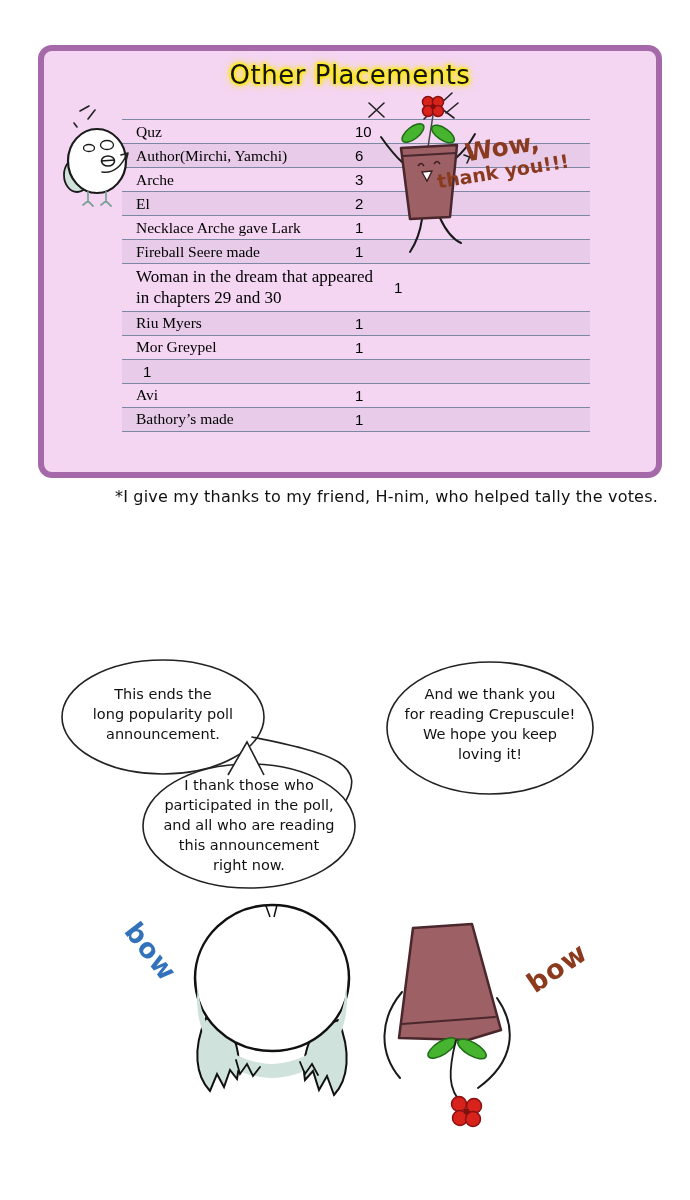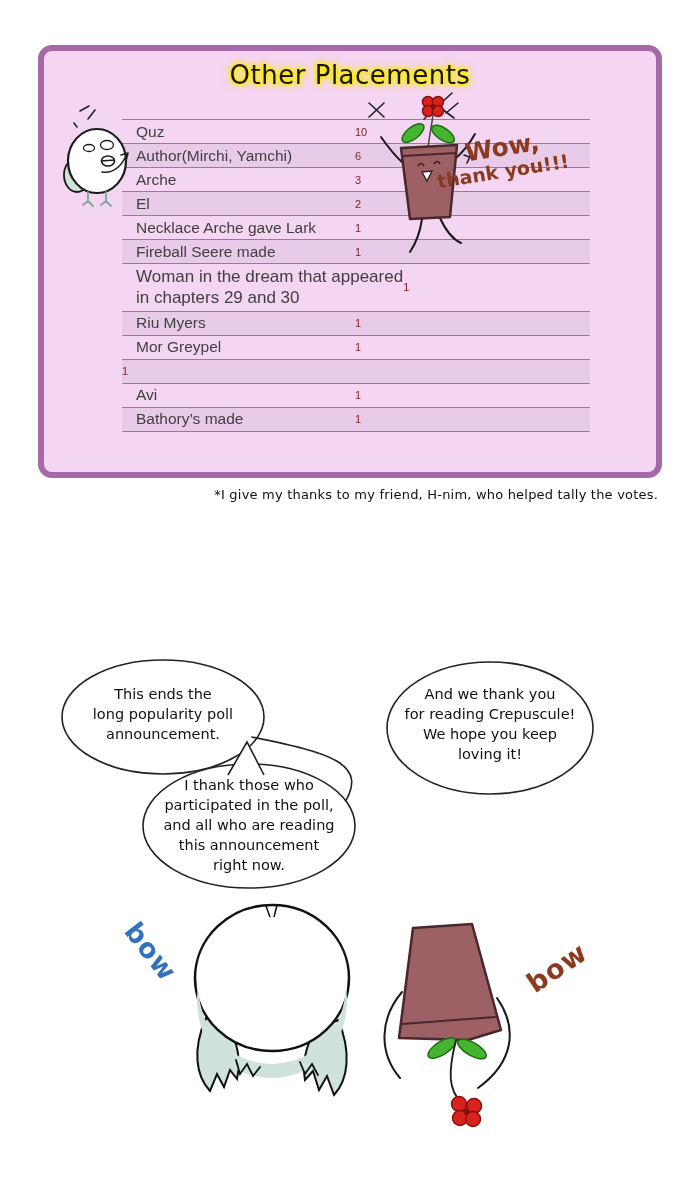--- a/index.html
+++ b/index.html
@@ -14,33 +14,33 @@
   
   .panel{position:absolute;left:38px;top:45px;width:612px;height:421px;
          background:var(--panel-bg);border:6px solid var(--panel-border);border-radius:14px;}
   .title{position:absolute;left:0;top:9px;width:100%;margin:0;text-align:center;
          font-size:26px;font-weight:400;color:#141414;letter-spacing:.5px;
          text-shadow:0 0 3px var(--title-glow),0 0 6px var(--title-glow),0 0 10px var(--title-glow),
                      1px 1px 3px var(--title-glow),-1px -1px 3px var(--title-glow);}
   .table{position:absolute;left:78px;top:68px;width:468px;border-bottom:1px solid var(--row-line);}
   .row{display:flex;align-items:center;min-height:23px;border-top:1px solid var(--row-line);}
   .row.alt{background:var(--row-alt);}
-  .row .name{flex:1;padding-left:14px;font-family:Liberation Sans, sans-serif;
-             font-size:15.5px;color:#404040;line-height:1.1;}
-  .row .votes{width:235px;font-family:"Liberation Sans",sans-serif;font-size:11px;color:#7f1d1d;}
+  .row .name{flex:1;padding-left:14px;font-family:Liberation Serif, serif;
+             font-size:15.5px;color:#000000;line-height:1.1;}
+  .row .votes{width:235px;font-family:"Liberation Sans",sans-serif;font-size:15px;color:#000000;margin-left:21px;}
   .row.small .name{font-size:17px;white-space:pre;line-height:1.25;padding-top:2px;padding-bottom:2px;}
   .panel-note{position:absolute;left:0;top:374px;width:100%;margin:0;text-align:center;
               font-size:17px;color:#151515;letter-spacing:.3px;}
   .doodles{position:absolute;left:0;top:0;pointer-events:none;}
   .wow{position:absolute;left:388px;top:78px;width:215px;transform:rotate(-9deg);
        color:var(--wow-text);font-weight:bold;pointer-events:none;}
   .wow .w1{font-size:25px;padding-left:34px;line-height:1.05;}
   .wow .w2{font-size:19px;padding-left:2px;line-height:1.15;}
   
-  .footnote{position:absolute;top:487px;right:22px;margin:0;font-size:13px;color:#111;
+  .footnote{position:absolute;top:487px;right:22px;margin:0;font-size:16px;color:#111;
             white-space:nowrap;letter-spacing:.2px;}
   
   .bubbles-svg{position:absolute;left:0;top:645px;}
   .bubble-text{position:absolute;text-align:center;font-size:14.5px;color:#111;
                line-height:1.38;white-space:pre-line;}
   .bt1{left:73px;top:684px;width:180px;}
   .bt2{left:149px;top:775px;width:200px;}
   .bt3{left:390px;top:684px;width:200px;}
   
   .chars-svg{position:absolute;left:0;top:900px;}

